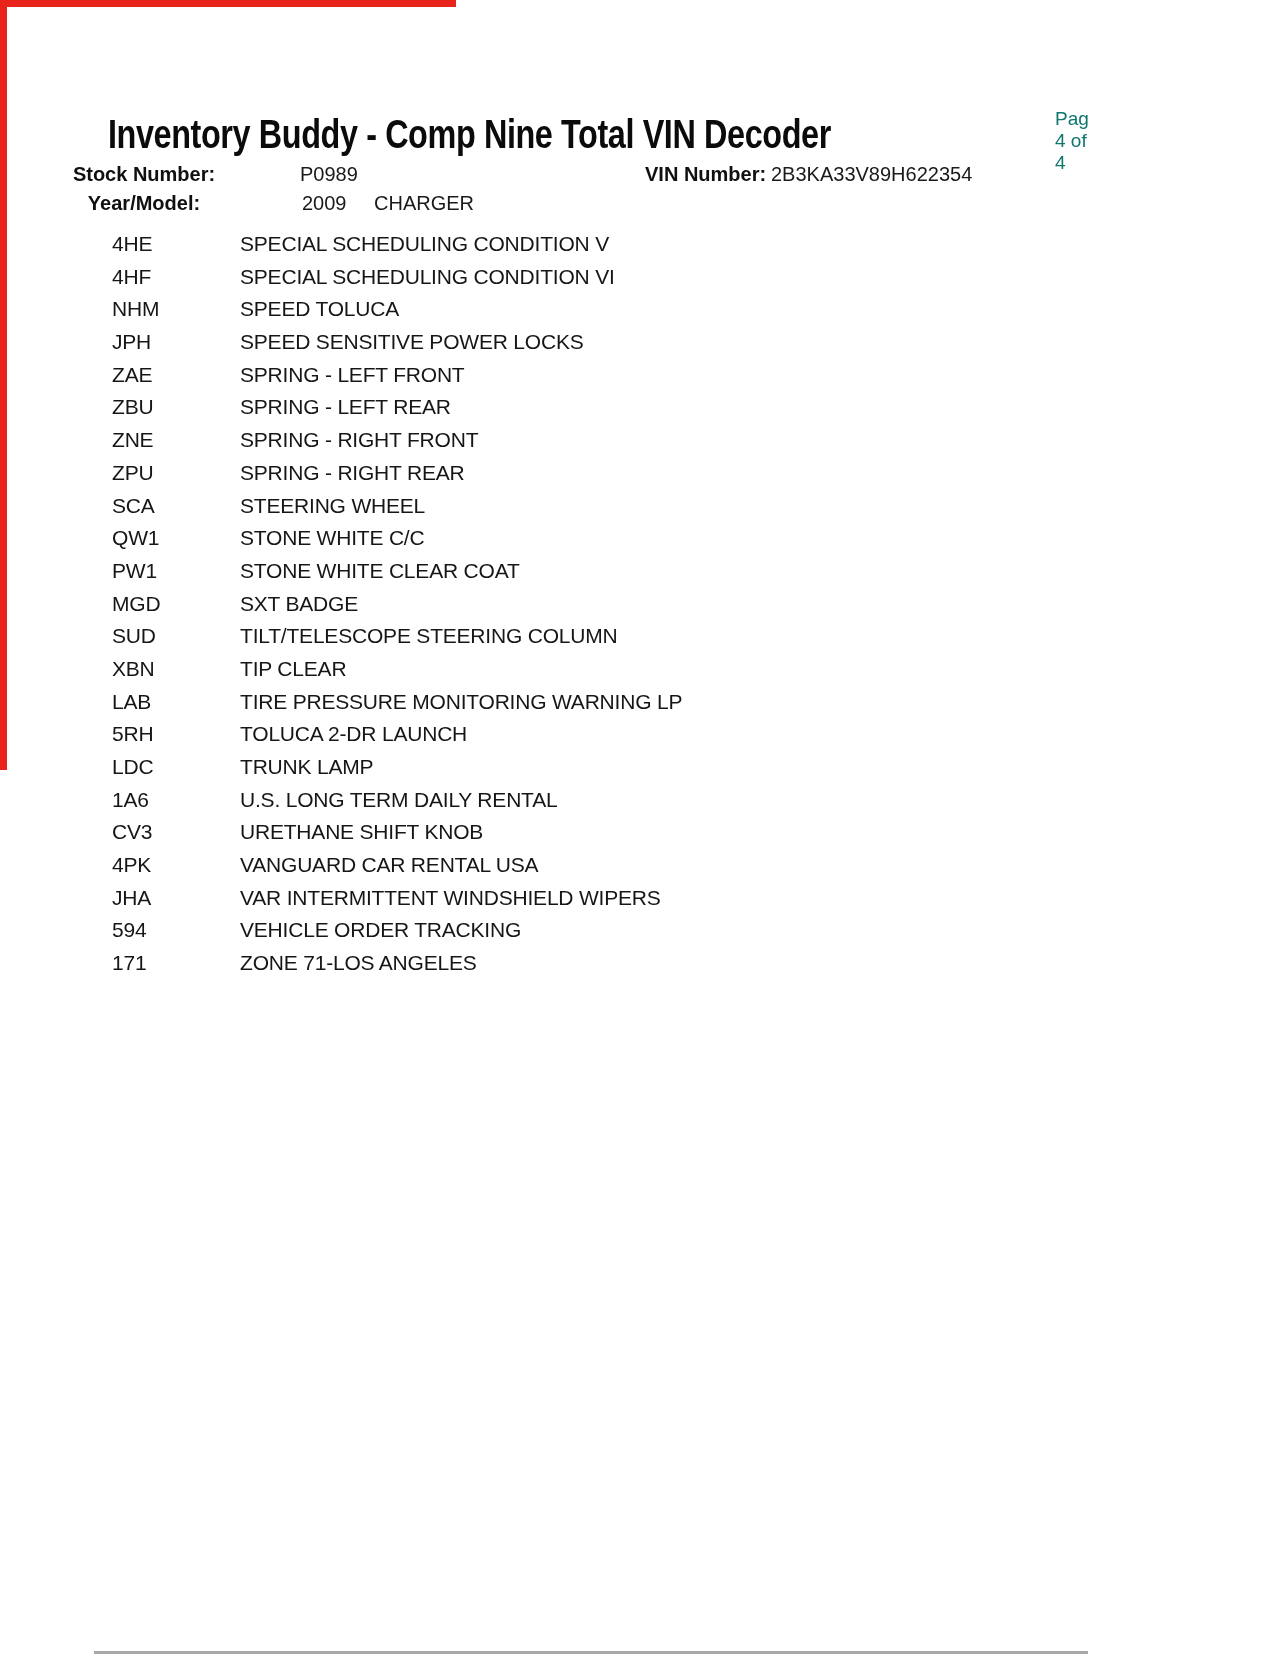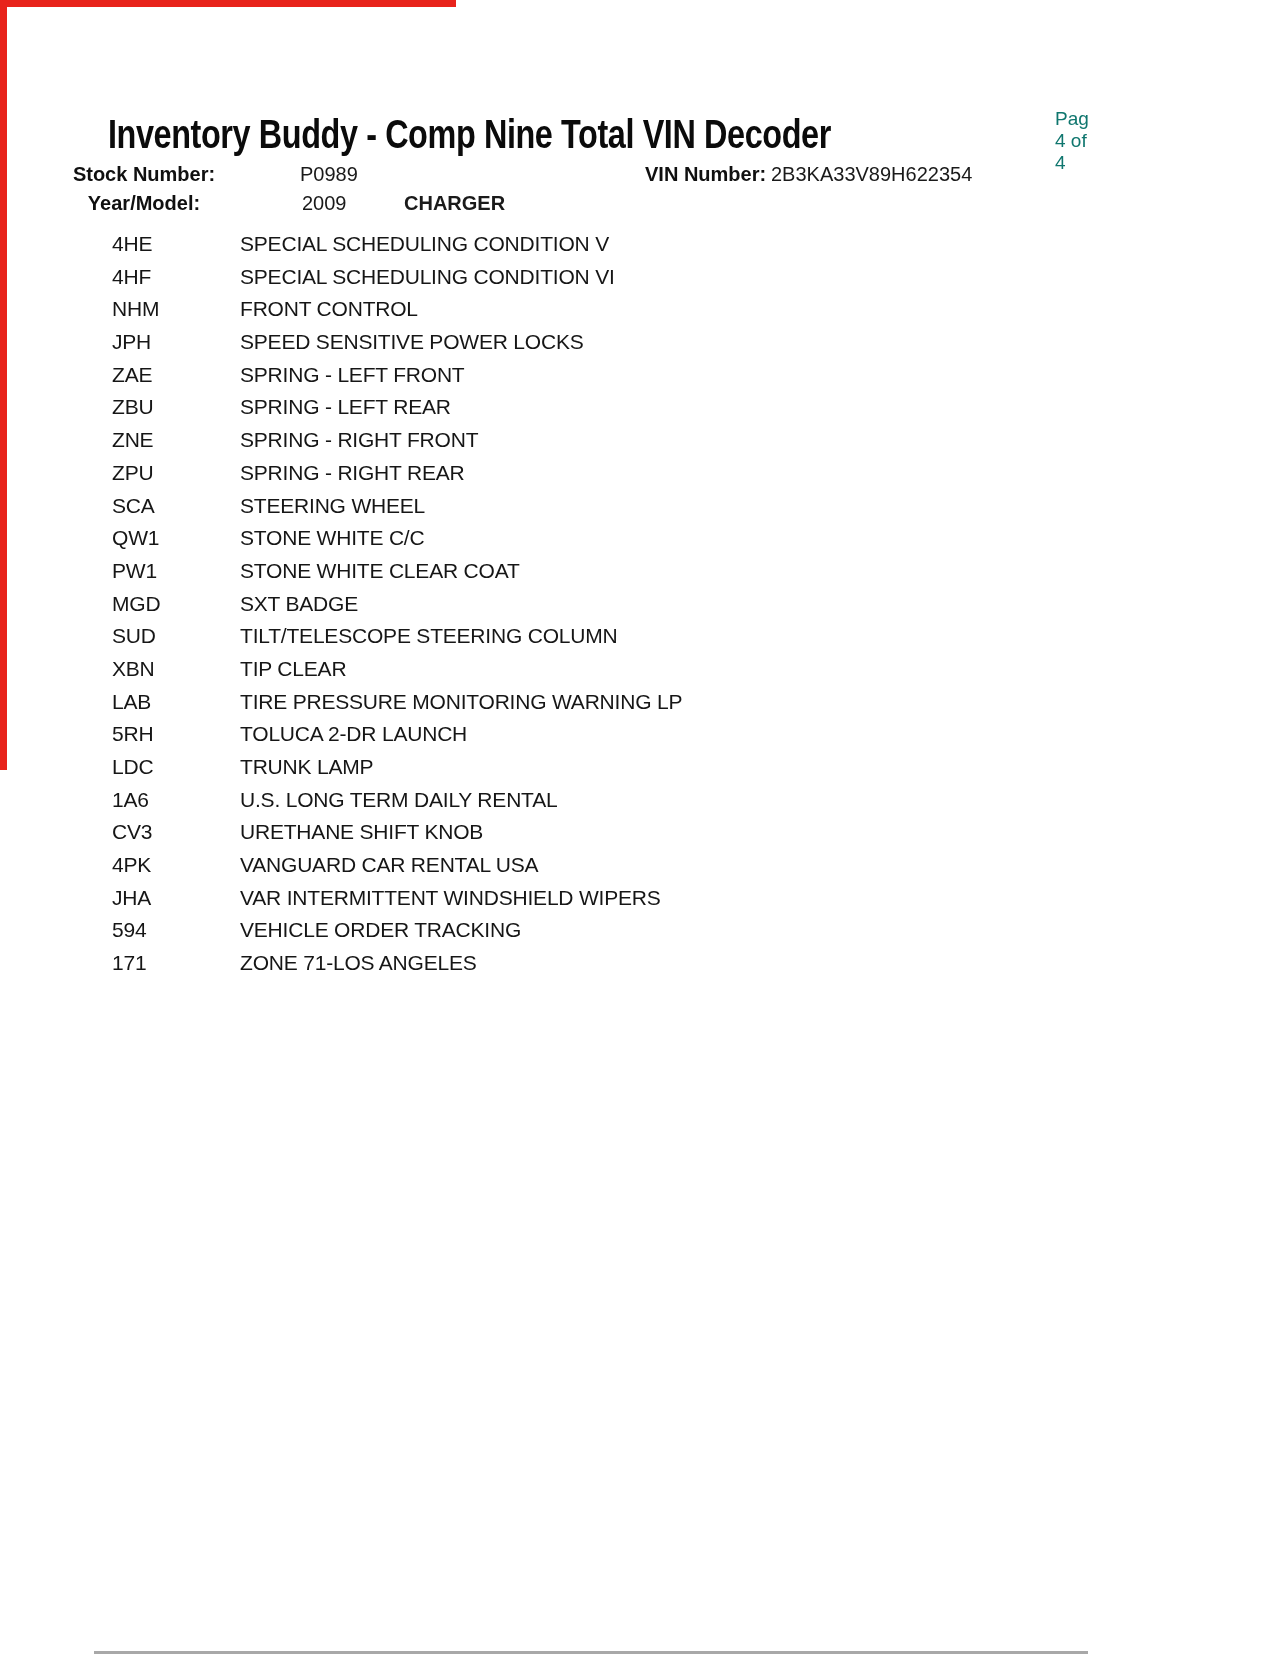--- a/index.html
+++ b/index.html
@@ -15,21 +15,21 @@
   .title{position:absolute;left:108px;top:112px;margin:0;font-size:40px;line-height:44px;
          font-weight:bold;letter-spacing:-0.5px;white-space:nowrap;color:#0b0b0b;
          transform:scaleX(0.81);transform-origin:0 0;}
   .pagenum{position:absolute;left:1045px;top:108px;font-size:19px;line-height:22px;color:#0f766e;margin-left:10px;}
 
   
   .hl{position:absolute;font-size:20px;line-height:24px;font-weight:bold;color:#101010;white-space:nowrap;}
   .hv{position:absolute;font-size:20px;line-height:24px;color:#1a1a1a;white-space:nowrap;}
   .ralign{left:0;width:288px;text-align:center;}
   .rowA{top:162px;} .rowB{top:191px;}
-  .x300{left:300px;} .x302{left:302px;} .x387{left:404px;font-weight:bold;} .x645{left:645px;} .x771{left:771px;}
+  .x300{left:300px;} .x302{left:302px;} .x387{left:374px;} .x645{left:645px;} .x771{left:771px;}
 
   
   .options{position:absolute;left:112px;top:228px;font-size:21px;letter-spacing:-0.2px;color:#161616;}
   .orow{display:flex;height:32.7px;line-height:32.7px;white-space:nowrap;}
   .code{width:128px;flex:0 0 128px;}
   .desc{flex:1;}
 </style>
 </head>
 <body>
 
@@ -58,21 +58,21 @@
         <span class="desc">SPECIAL SCHEDULING CONDITION V</span>
       </div>
 
       <div class="orow">
         <span class="code">4HF</span>
         <span class="desc">SPECIAL SCHEDULING CONDITION VI</span>
       </div>
 
       <div class="orow">
         <span class="code">NHM</span>
-        <span class="desc">FRONT CONTROL</span>
+        <span class="desc">SPEED TOLUCA</span>
       </div>
 
       <div class="orow">
         <span class="code">JPH</span>
         <span class="desc">SPEED SENSITIVE POWER LOCKS</span>
       </div>
 
       <div class="orow">
         <span class="code">ZAE</span>
         <span class="desc">SPRING - LEFT FRONT</span>

